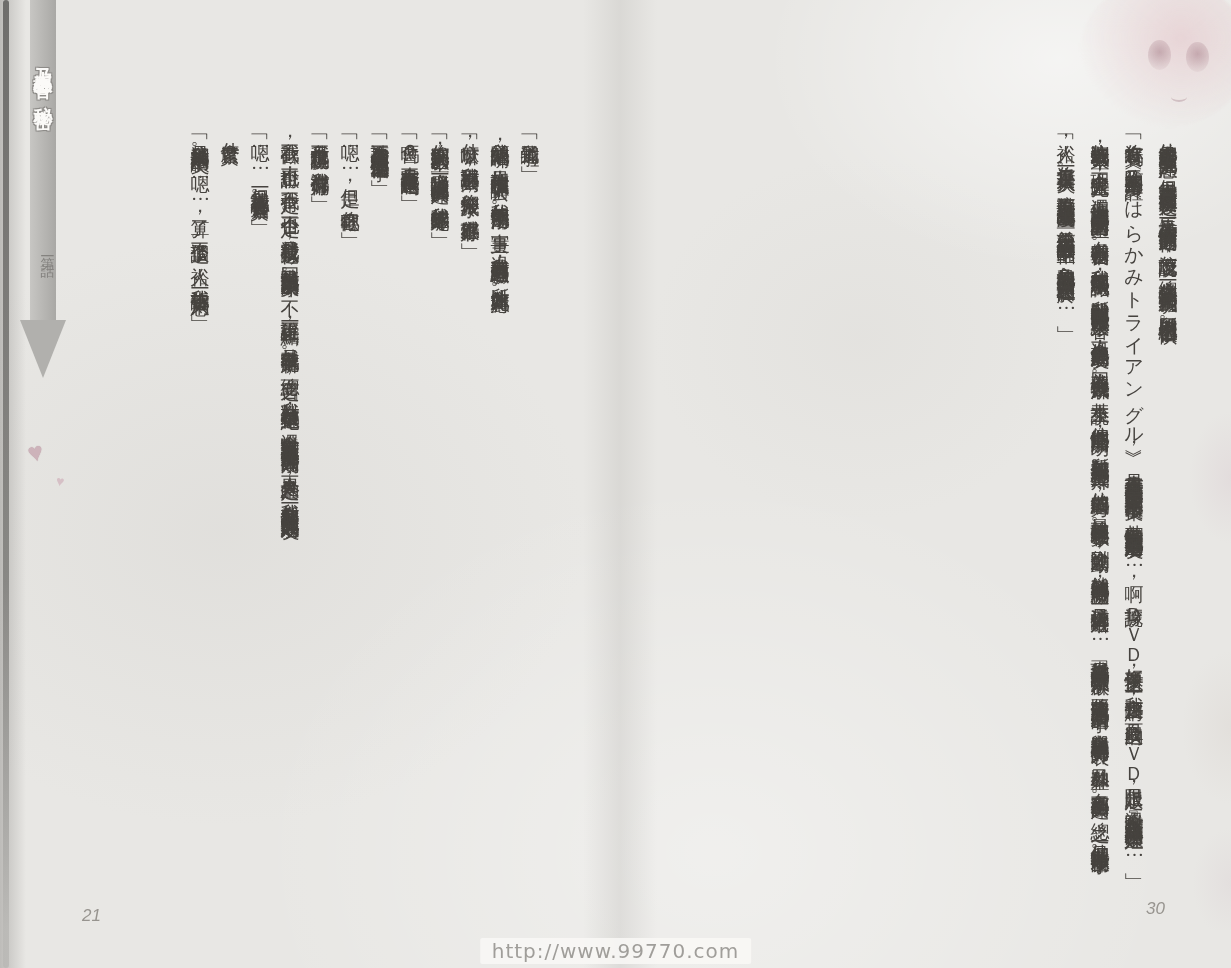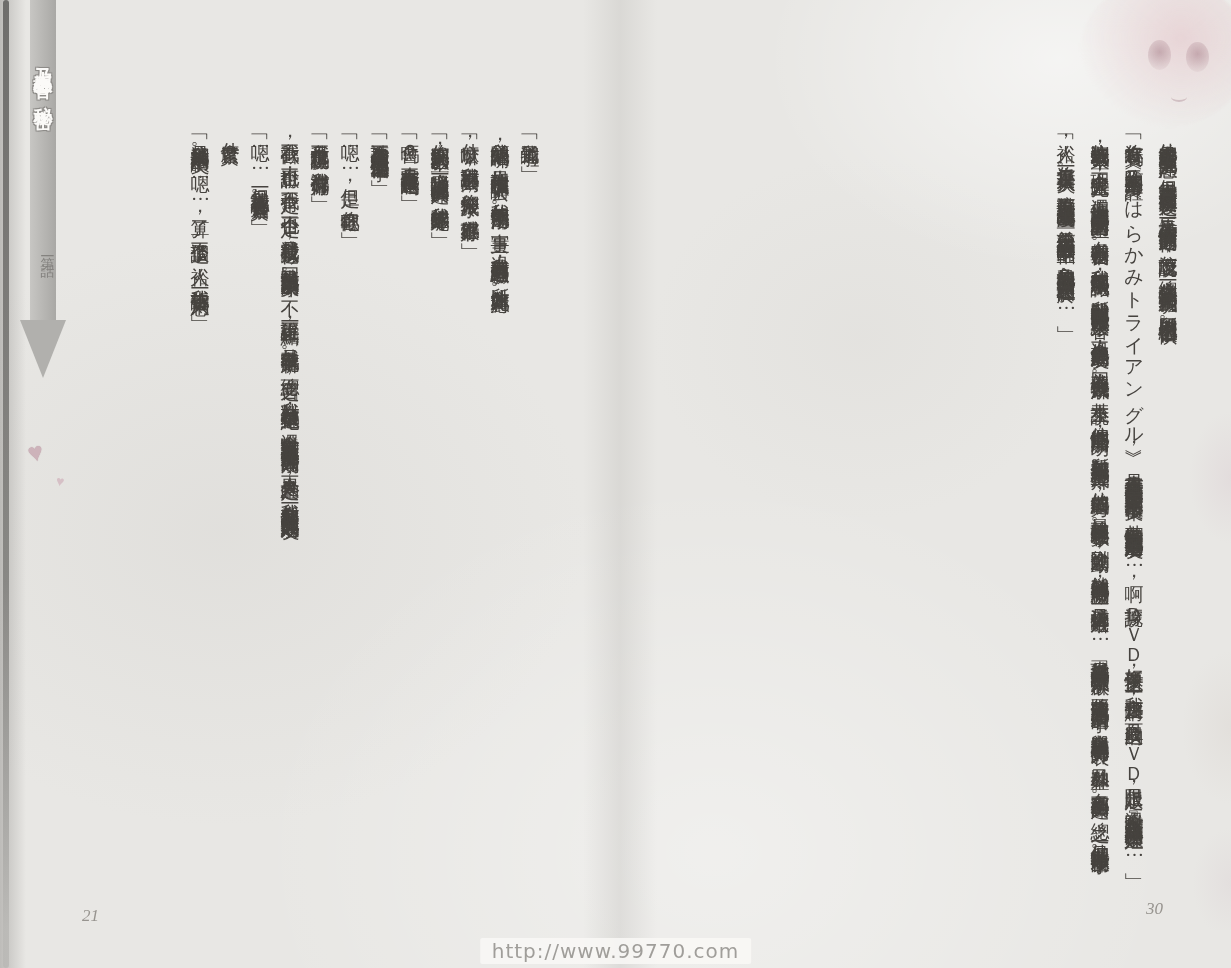--- a/index.html
+++ b/index.html
@@ -61,21 +61,21 @@
 
   
   .page-text{position:absolute;top:108px;height:824px;
     writing-mode:vertical-rl;text-orientation:upright;
     font-size:19px;letter-spacing:1px;color:#46433f;}
   .right-text{right:46px;line-height:34px;}
   .left-text{right:686px;line-height:30px;}
   .page-text p{margin:0;text-indent:1.05em;}
 
   .pnum{position:absolute;font-style:italic;color:#97948f;font-size:17px;
-    font-family:Liberation Serif, serif;}
+    font-family:Liberation Sans, sans-serif;}
   .pnum-left{left:82px;top:906px;}
   .pnum-right{left:1146px;top:899px;}
 
   .watermark{position:absolute;left:50%;transform:translateX(-50%);top:938px;
     font-family:"DejaVu Sans","Liberation Sans",sans-serif;
     font-size:20px;letter-spacing:1px;color:#a09e9a;
     background:rgba(249,248,246,0.85);padding:1px 12px;border-radius:2px;}
 </style>
 </head>
 <body>

